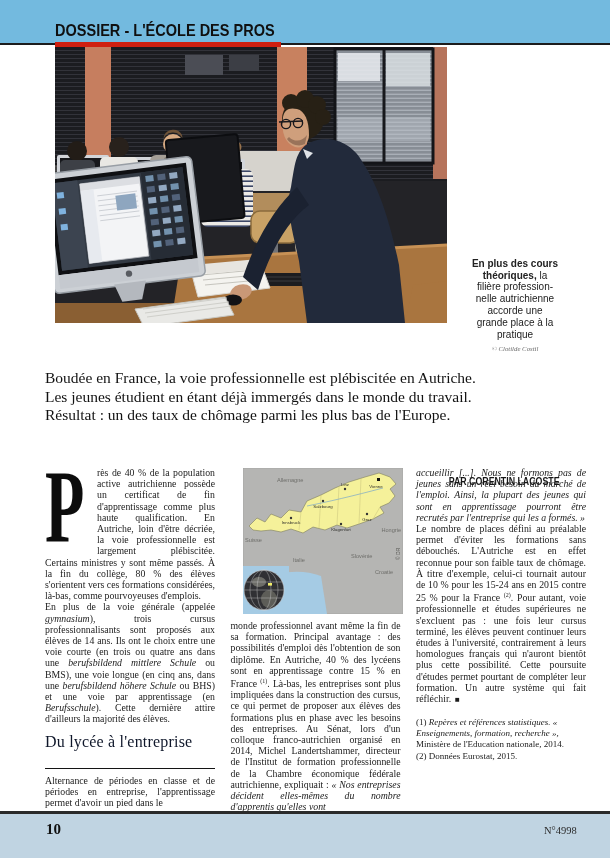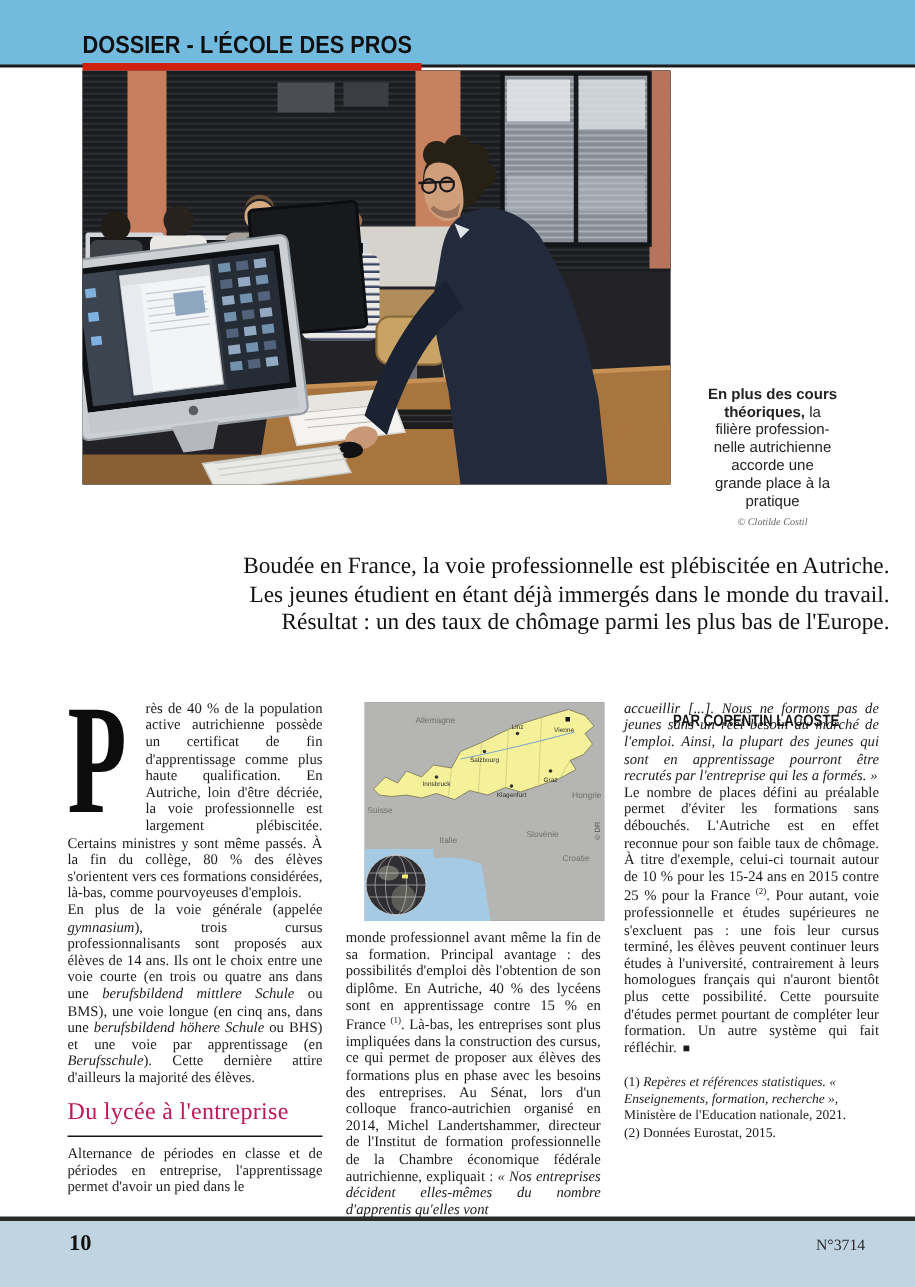--- a/index.html
+++ b/index.html
@@ -19,35 +19,35 @@
            font-family:"Liberation Sans","DejaVu Sans",sans-serif;font-size:10px;line-height:11.8px;
            color:#222;white-space:pre-line;text-align:center;}
   .caption .cap-b{font-weight:bold;}
   .caption .credit{margin-top:3px;font-family:"Liberation Serif","DejaVu Serif",serif;
                    font-style:italic;font-size:6.8px;color:#6a6a6a;white-space:normal;}
   
   .headline{position:absolute;left:44px;top:318px;margin:0;font-family:"Liberation Sans","DejaVu Sans",sans-serif;
             font-weight:bold;font-size:39px;color:#0d0d0d;white-space:nowrap;}
   .headline .sq{display:inline-block;transform:scaleX(0.73);transform-origin:0 50%;letter-spacing:-0.5px;}
   .lede{position:absolute;left:45px;top:369px;width:548px;font-size:15.5px;line-height:18.6px;
-        color:#121212;white-space:pre-line;text-align:right;}
+        color:#121212;white-space:pre-line;}
   .byline{position:absolute;right:50px;top:427px;font-family:"Liberation Sans","DejaVu Sans",sans-serif;
           font-weight:bold;font-size:11px;color:#161616;white-space:nowrap;margin-top:48px;}
   .byline .sq{display:inline-block;transform:scaleX(0.8);transform-origin:100% 50%;}
   
   .columns{position:absolute;left:45px;top:467px;width:541px;height:340px;display:flex;gap:15.5px;}
   .col{width:170px;flex:0 0 170px;font-size:9.8px;line-height:11.2px;color:#1b1b1b;}
   .para{text-align:justify;margin:0;}
   .it{font-style:italic;}
   sup.ref{font-size:6px;vertical-align:4px;}
   .dropcap{float:left;width:46px;height:78px;overflow:visible;margin:1px 6px 0 0;}
   .dropcap span{display:block;font-family:"Liberation Serif","DejaVu Serif",serif;font-weight:bold;
                 font-size:104px;line-height:78px;transform:scaleX(0.62);transform-origin:0 0;color:#0c0c0c;}
   .subhead{font-weight:normal;font-size:16px;line-height:18px;letter-spacing:0.2px;margin:8px 0 6px 0;
-           padding-bottom:6px;border-bottom:1.5px solid #141414;color:#be185d;}
+           padding-bottom:17px;border-bottom:1.5px solid #141414;color:#0f172a;}
   .mapbox{width:160px;height:146px;margin:1px 0 6px 12px;}
   .endmark{font-family:"Liberation Sans","DejaVu Sans",sans-serif;font-size:8px;margin-left:4px;}
   .footnotes{margin-top:12px;font-size:9px;line-height:10.8px;text-align:left;}
   .footnotes div{margin-bottom:1px;}
   
   .footrule{position:absolute;left:0;top:811px;width:610px;height:2.5px;background:#2a2a2a;}
   .footband{position:absolute;left:0;top:813.5px;width:610px;height:44.5px;background:#c0d4e2;
             font-family:"Liberation Sans","DejaVu Sans",sans-serif;color:#222;}
   .pageno{position:absolute;left:46px;top:821px;font-size:15px;font-weight:bold;color:#111;}
   .mag{position:absolute;left:72px;top:874px;font-size:15px;letter-spacing:0.8px;color:#2b2b2b;}
@@ -342,26 +342,26 @@
     </div>
 
     <div class="col">
       <div class="para">
         <span class="it">accueillir [...]. Nous ne formons pas de jeunes sans un réel besoin du marché de l'emploi. Ainsi, la plupart des jeunes qui sont en apprentissage pourront être recrutés par l'entreprise qui les a formés. »</span>
       </div>
       <div class="para">
         <span>Le nombre de places défini au préalable permet d'éviter les formations sans débouchés. L'Autriche est en effet reconnue pour son faible taux de chômage. À titre d'exemple, celui-ci tournait autour de 10 % pour les 15-24 ans en 2015 contre 25 % pour la France </span><sup class="ref">(2)</sup><span>. Pour autant, voie professionnelle et études supérieures ne s'excluent pas : une fois leur cursus terminé, les élèves peuvent continuer leurs études à l'université, contrairement à leurs homologues français qui n'auront bientôt plus cette possibilité. Cette poursuite d'études permet pourtant de compléter leur formation. Un autre système qui fait réfléchir.</span><span class="endmark">■</span>
       </div>
       <div class="footnotes">
-        <div><span>(1) </span><span class="it">Repères et références statistiques. « Enseignements, formation, recherche », </span><span>Ministère de l'Education nationale, 2021.</span></div>
+        <div><span>(1) </span><span class="it">Repères et références statistiques. « Enseignements, formation, recherche », </span><span>Ministère de l'Education nationale, 2014.</span></div>
         <div>(2) Données Eurostat, 2015.</div>
       </div>
     </div>
 
   </div>
 
   <div class="footrule"></div>
   <div class="footband"></div>
   <span class="pageno">10</span>
   <span class="mag">TÉMOIGNAGE CHRÉTIEN</span>
-  <span class="issue">N°3714</span>
+  <span class="issue">N°4998</span>
 
 </div>
 
 </body></html>

